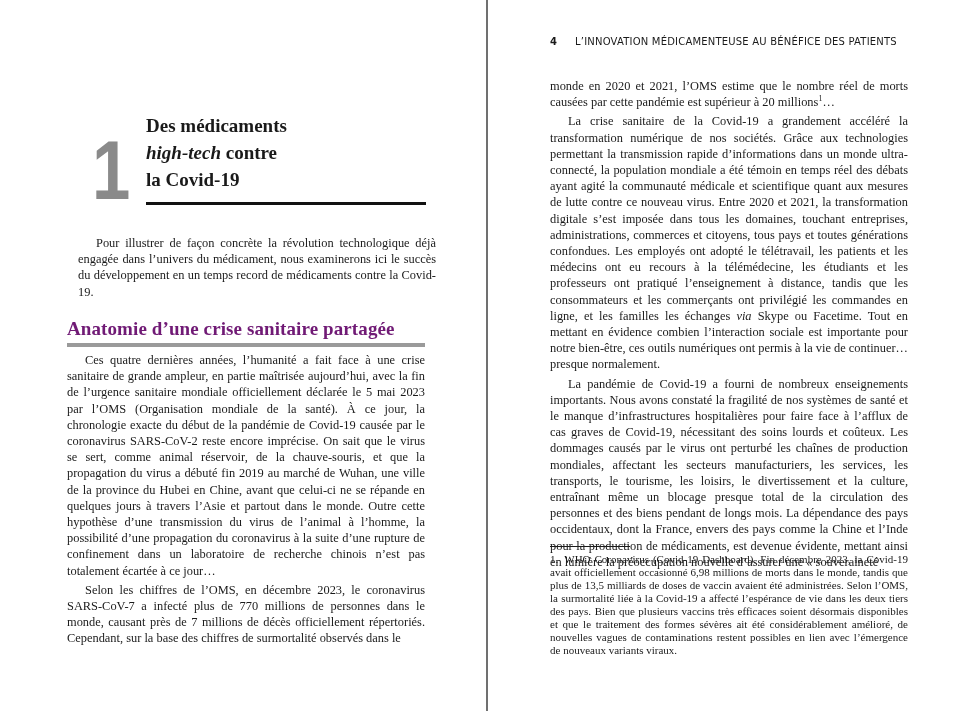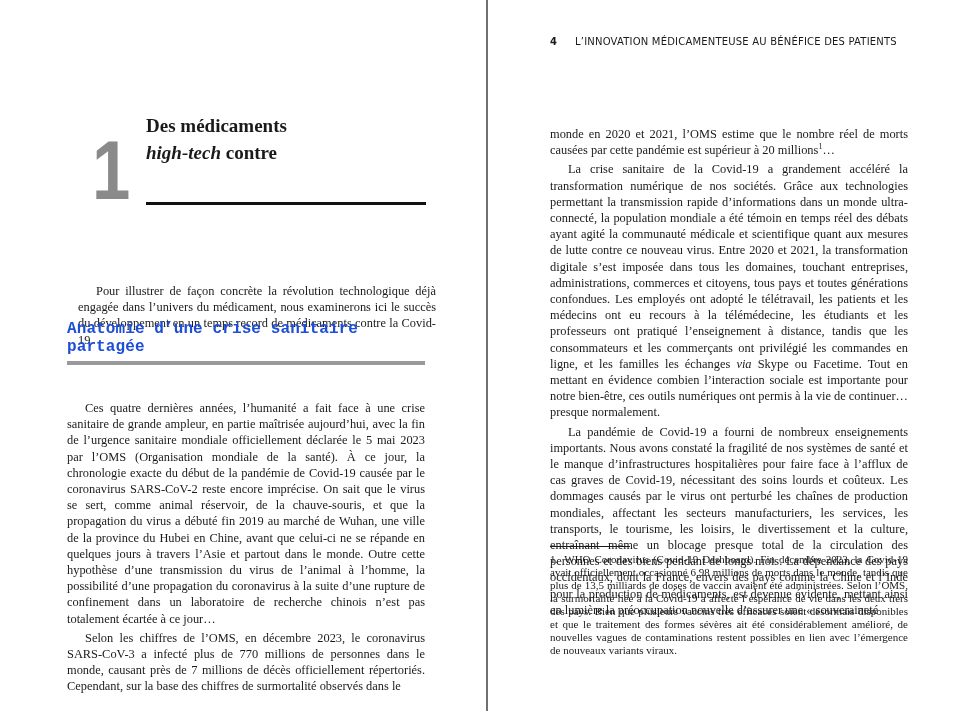--- a/index.html
+++ b/index.html
@@ -16,27 +16,27 @@
     .chapter-head { position: absolute; left: 92px; top: 112px; width: 334px; height: 96px; }
     .chapter-num { position: absolute; left: 0; top: 18px; font-family: "Liberation Sans", "DejaVu Sans", sans-serif;
       font-weight: bold; font-size: 84px; line-height: 80px; color: #8a8a8a; letter-spacing: -2px; transform: scaleX(0.82); transform-origin: left top; }
     .chapter-title { position: absolute; left: 54px; top: 0; font-family: "Liberation Serif", "DejaVu Serif", serif;
       font-weight: bold; font-size: 19px; line-height: 27px; color: #1a1a1a; }
     .chapter-title .line { display: block; white-space: nowrap; }
     .chapter-title em { }
     .chapter-rule { position: absolute; left: 54px; top: 90px; width: 280px; height: 3px; background: #111111; }
 
     
-    .text { font-family: "Liberation Serif", "DejaVu Serif", serif; font-size: 12.4px; line-height: 16.2px; color: #1a1a1a; text-align: justify; hyphens: manual; margin-top: 48px; }
+    .text { font-family: "Liberation Serif", "DejaVu Serif", serif; font-size: 12.4px; line-height: 16.2px; color: #1a1a1a; text-align: justify; hyphens: manual; }
     .text p { text-indent: 18px; margin-bottom: 3px; }
     .text p.noindent { text-indent: 0; }
 
     .intro { position: absolute; left: 78px; top: 235px; width: 358px; }
     .section-head { position: absolute; left: 67px; top: 320px; width: 358px; }
-    .section-title { font-family: Liberation Mono, monospace; font-size: 16px; line-height: 18px; color: #1d4ed8; letter-spacing: 0.1px; }
+    .section-title { font-family: Liberation Serif, serif; font-size: 19px; line-height: 18px; color: #701a75; letter-spacing: 0.1px; }
     .section-rule { margin-top: 5px; width: 358px; height: 4px; background: #9a9a9a; }
     .left-body { position: absolute; left: 67px; top: 352px; width: 358px; }
 
     
     .running-head { position: absolute; left: 550px; top: 36px; width: 380px; font-family: "DejaVu Sans", "Liberation Sans", sans-serif; font-size: 10px; color: #1a1a1a; letter-spacing: 0.2px; white-space: nowrap; }
     .running-head .num { display: inline-block; width: 25px; font-weight: bold; }
     .right-body { position: absolute; left: 550px; top: 78px; width: 358px; }
     .footnote-rule { position: absolute; left: 550px; top: 546px; width: 80px; height: 1px; background: #1a1a1a; }
     .footnote { position: absolute; left: 550px; top: 553px; width: 358px; font-family: "Liberation Serif", "DejaVu Serif", serif; font-size: 11px; line-height: 13px; text-align: justify; color: #1a1a1a; }
     .footnote .fn-num { margin-right: 6px; }
@@ -48,36 +48,37 @@
 
 <div class="spread">
 
   <div class="page page-left">
 
     <div class="chapter-head">
       <div class="chapter-num">1</div>
       <h1 class="chapter-title">
         <span class="line">Des médicaments</span>
         <span class="line"><em>high-tech</em><span> contre</span></span>
+        <span class="line">la Covid-19</span>
       </h1>
       <div class="chapter-rule"></div>
     </div>
 
     <div class="intro text">
       <p>Pour illustrer de façon concrète la révolution technologique déjà engagée dans l’univers du médicament, nous examinerons ici le succès du développement en un temps record de médicaments contre la Covid-19.</p>
     </div>
 
     <div class="section-head">
       <h2 class="section-title">Anatomie d’une crise sanitaire partagée</h2>
       <div class="section-rule"></div>
     </div>
 
     <div class="left-body text">
       <p>Ces quatre dernières années, l’humanité a fait face à une crise sanitaire de grande ampleur, en partie maîtrisée aujourd’hui, avec la fin de l’urgence sanitaire mondiale officiellement déclarée le 5 mai 2023 par l’OMS (Organisation mondiale de la santé). À ce jour, la chronologie exacte du début de la pandémie de Covid-19 causée par le coronavirus SARS-CoV-2 reste encore imprécise. On sait que le virus se sert, comme animal réservoir, de la chauve-souris, et que la propagation du virus a débuté fin 2019 au marché de Wuhan, une ville de la province du Hubei en Chine, avant que celui-ci ne se répande en quelques jours à travers l’Asie et partout dans le monde. Outre cette hypothèse d’une transmission du virus de l’animal à l’homme, la possibilité d’une propagation du coronavirus à la suite d’une rupture de confinement dans un laboratoire de recherche chinois n’est pas totalement écartée à ce jour…</p>
-      <p>Selon les chiffres de l’OMS, en décembre 2023, le coronavirus SARS-CoV-3 a infecté plus de 770 millions de personnes dans le monde, causant près de 7 millions de décès officiellement répertoriés. Cependant, sur la base des chiffres de surmortalité observés dans le</p>
+      <p>Selon les chiffres de l’OMS, en décembre 2023, le coronavirus SARS-CoV-7 a infecté plus de 770 millions de personnes dans le monde, causant près de 7 millions de décès officiellement répertoriés. Cependant, sur la base des chiffres de surmortalité observés dans le</p>
     </div>
   </div>
 
   <div class="gutter"></div>
 
   <div class="page page-right"></div>
 
   <div class="running-head">
     <span class="num">4</span><span>L’INNOVATION MÉDICAMENTEUSE AU BÉNÉFICE DES PATIENTS</span>
   </div>

